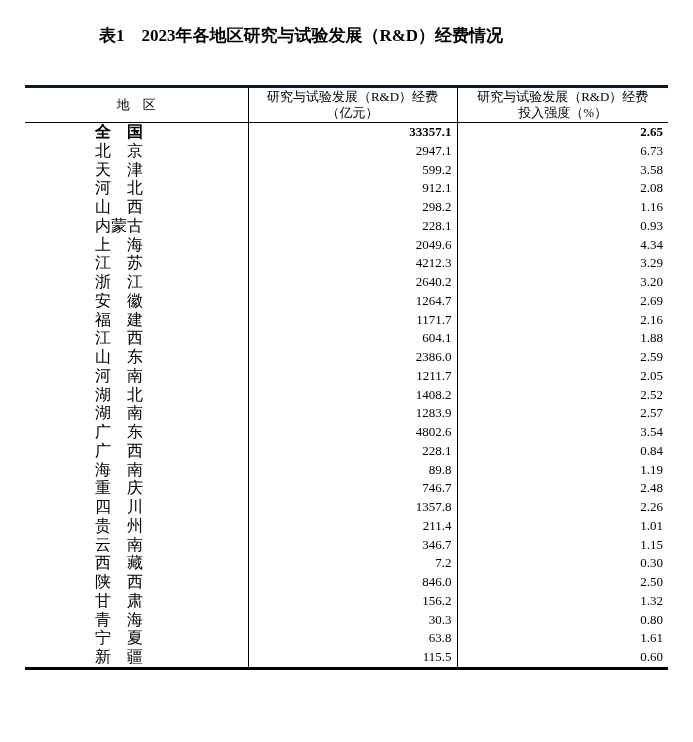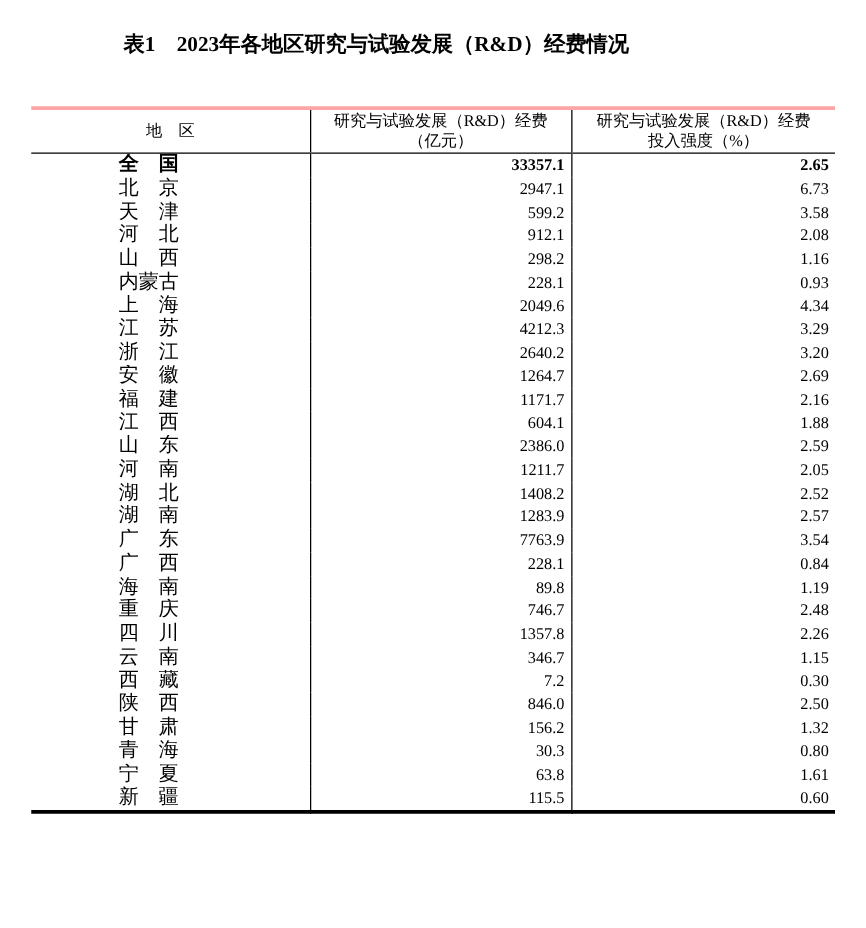--- a/index.html
+++ b/index.html
@@ -24,21 +24,21 @@
     text-align: center;
     font-size: 17px;
     font-weight: bold;
     line-height: 24px;
   }
   table.stat-table {
     border-collapse: collapse;
     table-layout: fixed;
     margin: 37px 0 0 25px;
     width: 643px;
-    border-top: 3px solid #fca5a5;
+    border-top: 3px solid #0f172a;
     border-bottom: 3px solid #000;
   }
   col.c-region { width: 223px; }
   col.c-exp    { width: 209px; }
   col.c-int    { width: 211px; }
   thead th {
     font-weight: normal;
     font-size: 13px;
     line-height: 16px;
     height: 34px;
@@ -169,21 +169,21 @@
       <td class="num-cell sep">1408.2</td>
       <td class="num-cell sep">2.52</td>
     </tr>
         <tr>
       <td class="region-cell">湖　南</td>
       <td class="num-cell sep">1283.9</td>
       <td class="num-cell sep">2.57</td>
     </tr>
         <tr>
       <td class="region-cell">广　东</td>
-      <td class="num-cell sep">7763.9</td>
+      <td class="num-cell sep">4802.6</td>
       <td class="num-cell sep">3.54</td>
     </tr>
         <tr>
       <td class="region-cell">广　西</td>
       <td class="num-cell sep">228.1</td>
       <td class="num-cell sep">0.84</td>
     </tr>
         <tr>
       <td class="region-cell">海　南</td>
       <td class="num-cell sep">89.8</td>
@@ -193,20 +193,25 @@
       <td class="region-cell">重　庆</td>
       <td class="num-cell sep">746.7</td>
       <td class="num-cell sep">2.48</td>
     </tr>
         <tr>
       <td class="region-cell">四　川</td>
       <td class="num-cell sep">1357.8</td>
       <td class="num-cell sep">2.26</td>
     </tr>
         <tr>
+      <td class="region-cell">贵　州</td>
+      <td class="num-cell sep">211.4</td>
+      <td class="num-cell sep">1.01</td>
+    </tr>
+        <tr>
       <td class="region-cell">云　南</td>
       <td class="num-cell sep">346.7</td>
       <td class="num-cell sep">1.15</td>
     </tr>
         <tr>
       <td class="region-cell">西　藏</td>
       <td class="num-cell sep">7.2</td>
       <td class="num-cell sep">0.30</td>
     </tr>
         <tr>

